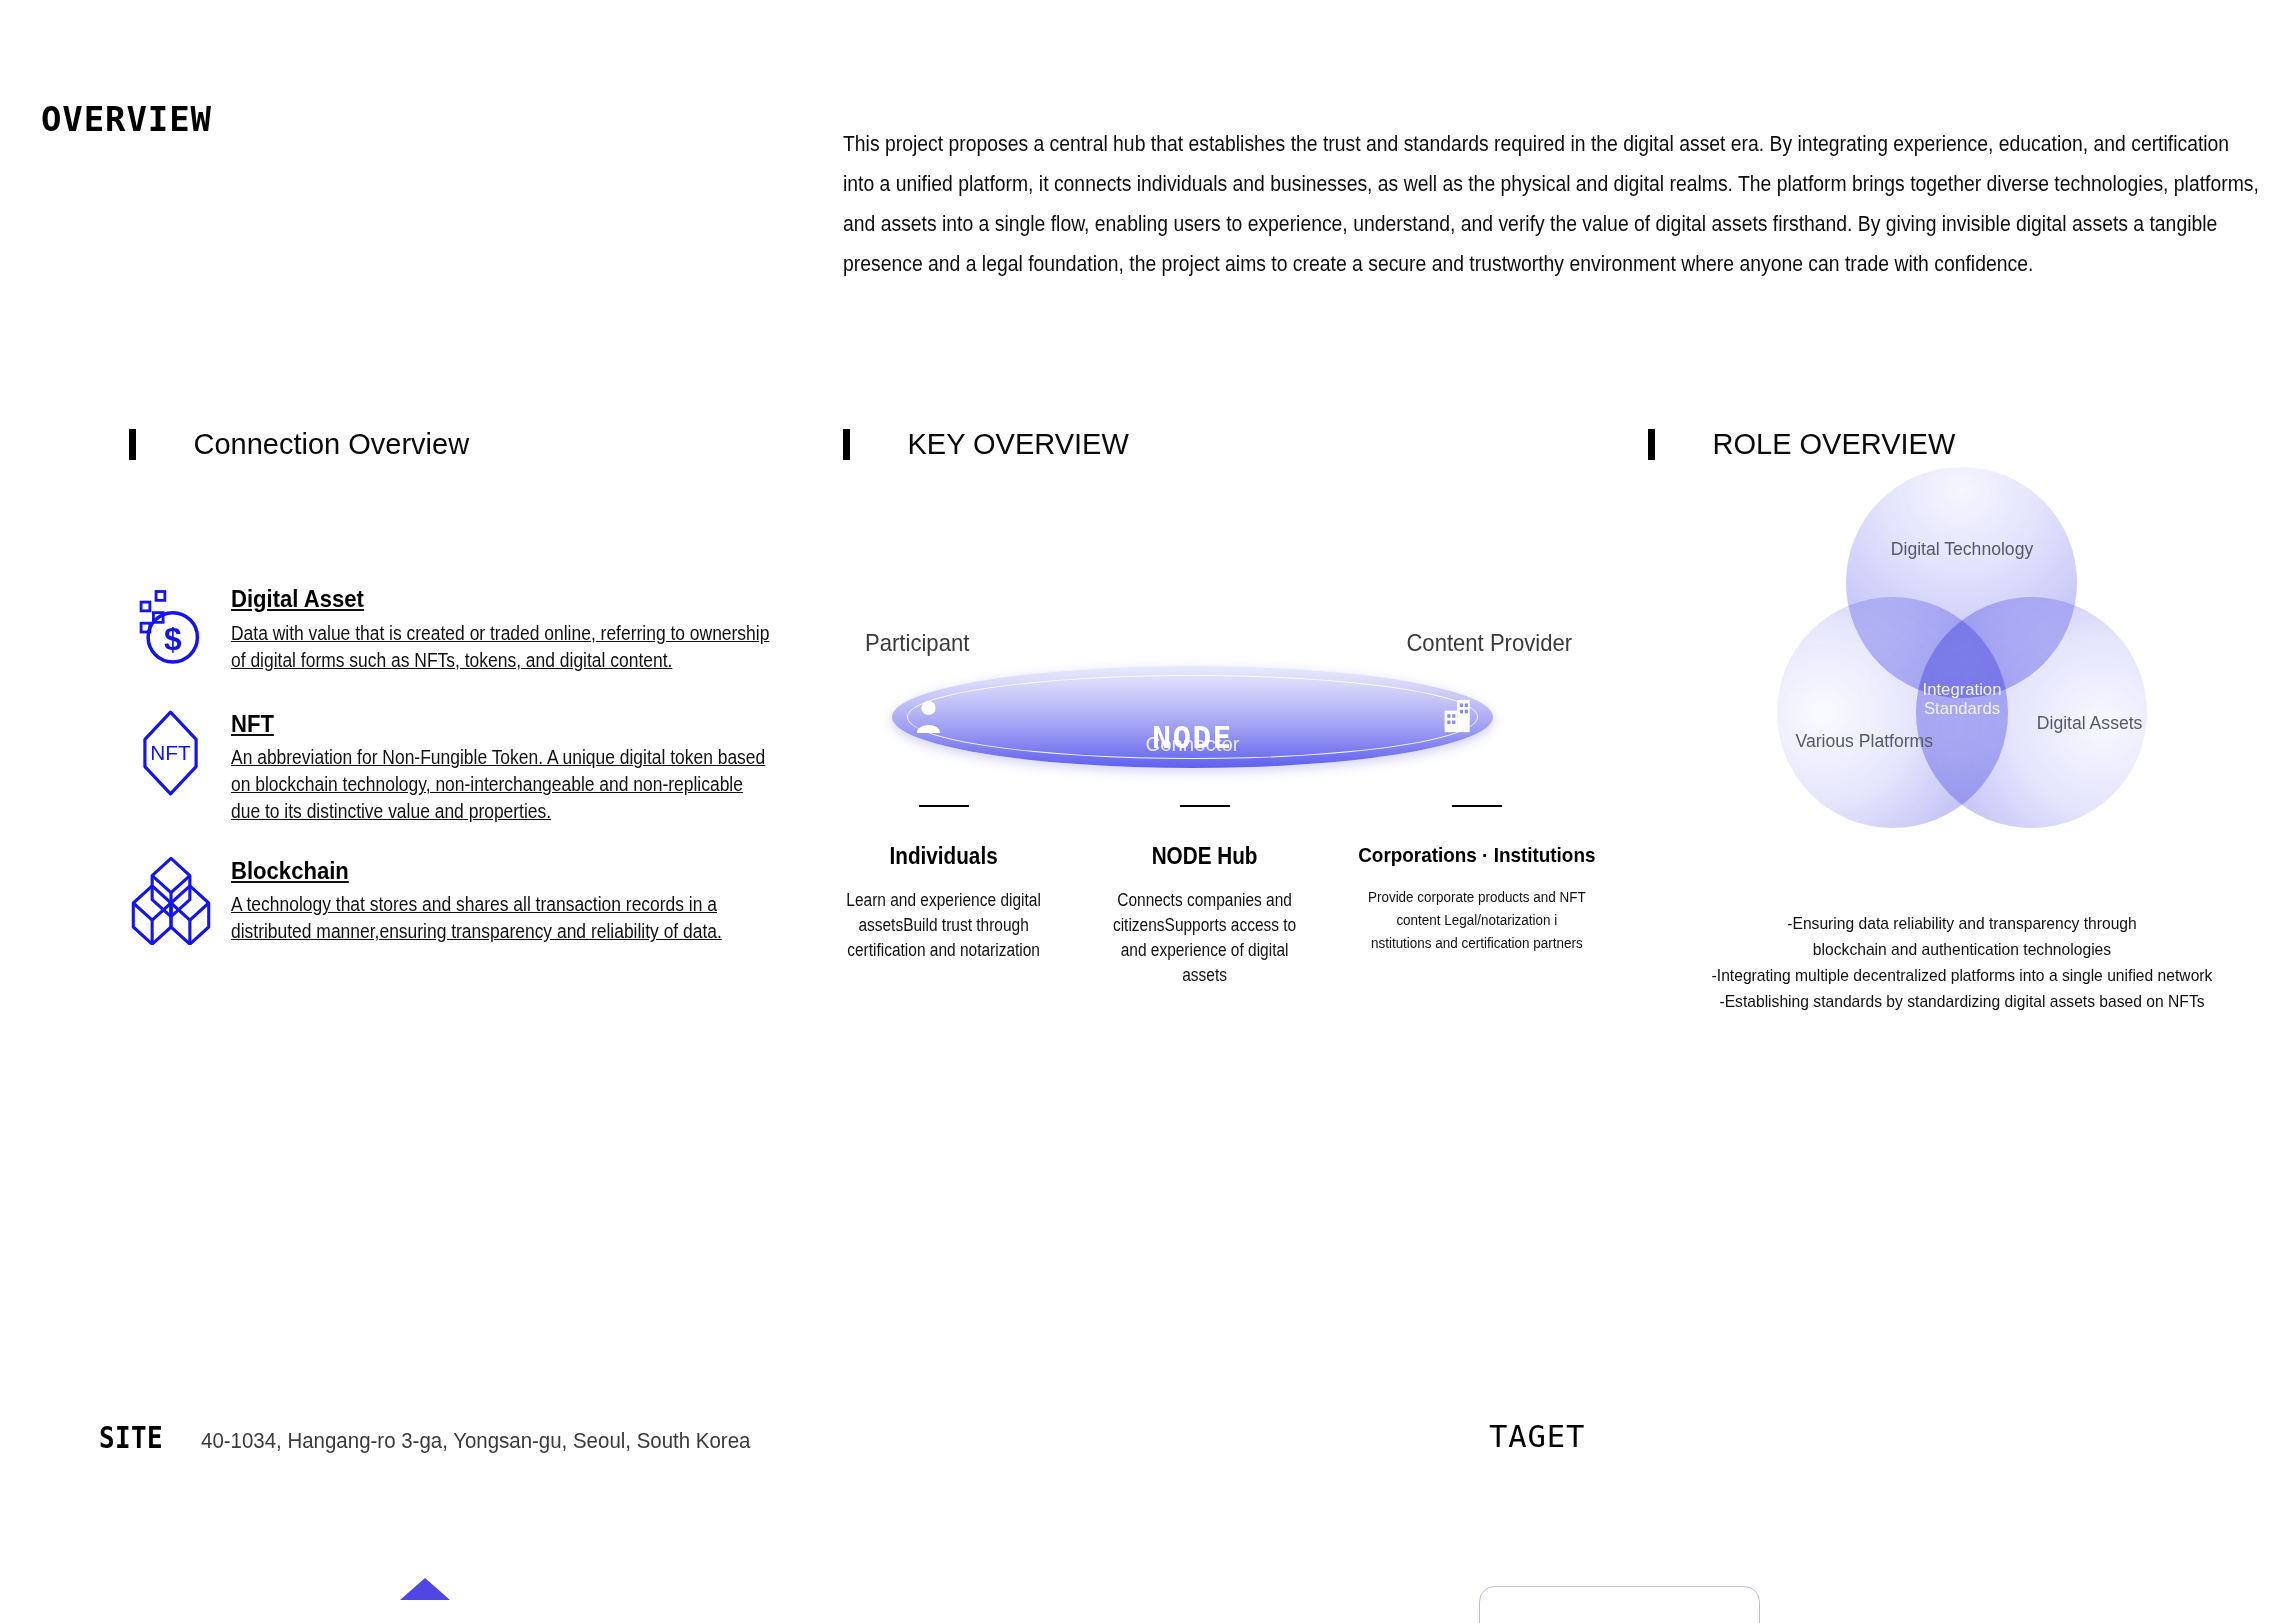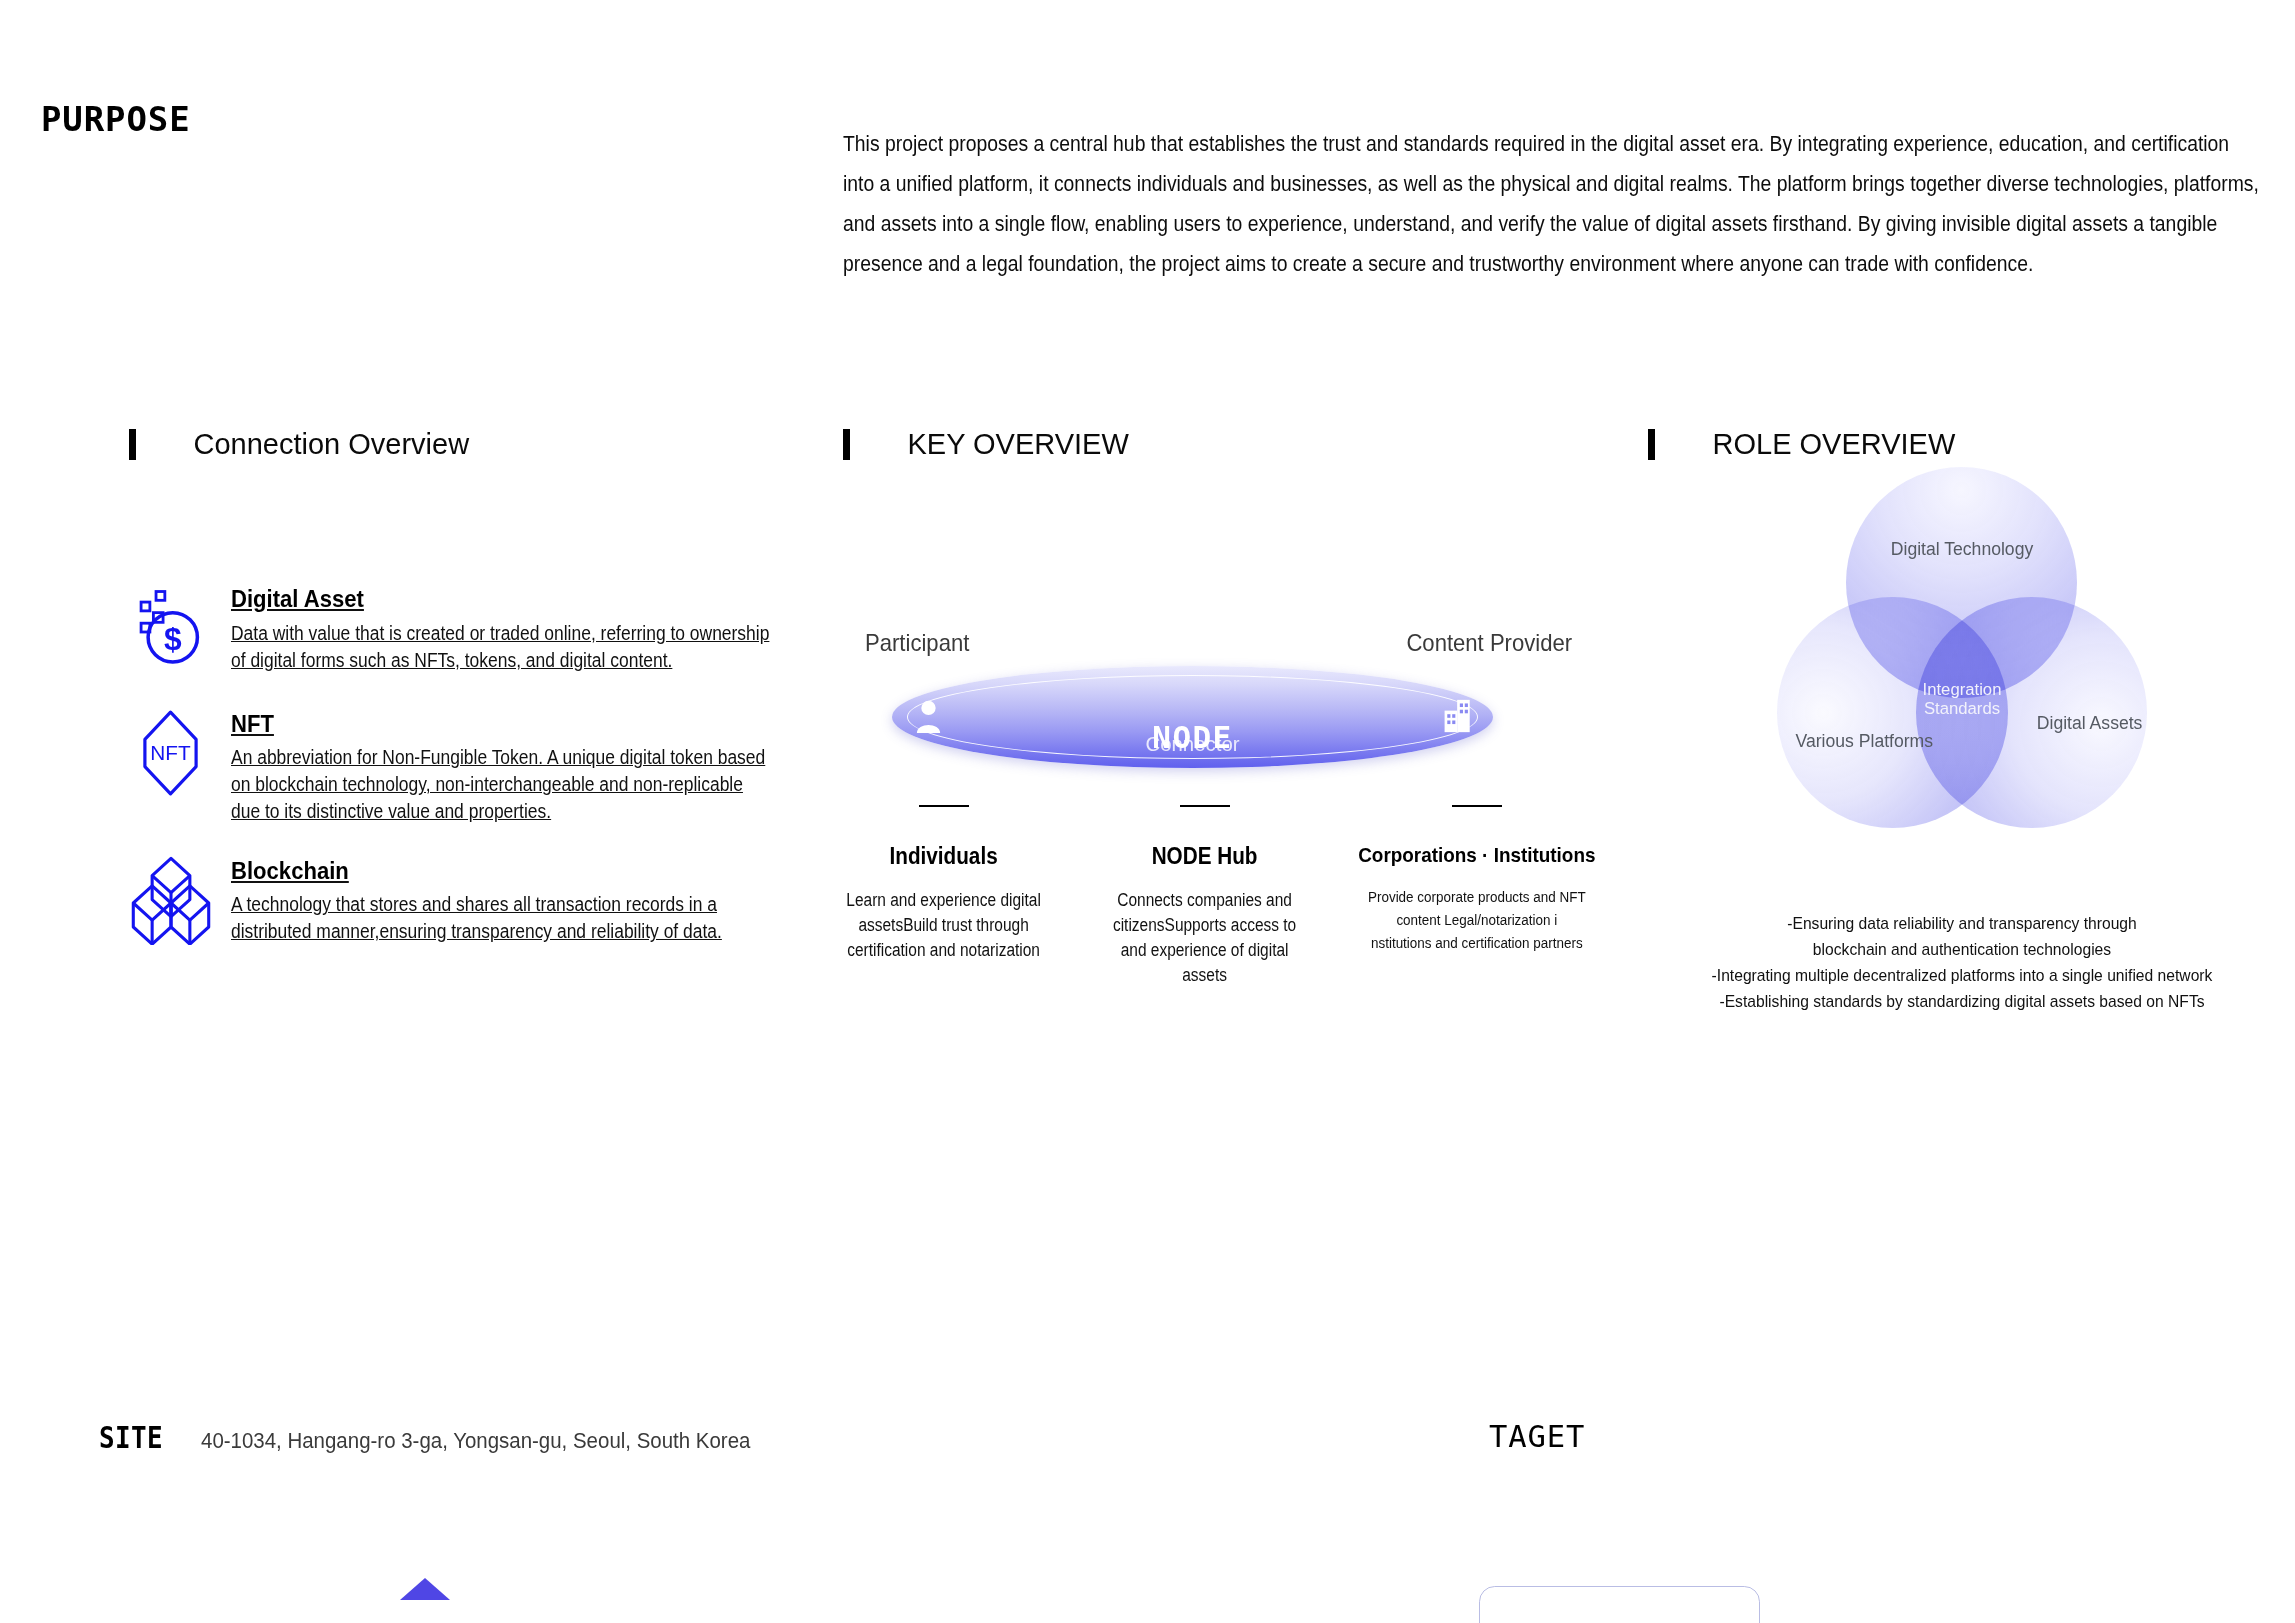--- a/index.html
+++ b/index.html
@@ -250,21 +250,21 @@
     border: 1.4px solid #b9bde4;
     border-radius: 15.7px;
     background: #fff;
   }
 </style>
 </head>
 <body>
 
 <div class="page">
 
-  <div class="purpose-title">PURPOSE</div>
+  <div class="purpose-title">OVERVIEW</div>
 
   <div class="intro-paragraph">This project proposes a central hub that establishes the trust and standards required in the digital asset era. By integrating experience, education, and certification into a unified platform, it connects individuals and businesses, as well as the physical and digital realms. The platform brings together diverse technologies, platforms, and assets into a single flow, enabling users to experience, understand, and verify the value of digital assets firsthand. By giving invisible digital assets a tangible presence and a legal foundation, the project aims to create a secure and trustworthy environment where anyone can trade with confidence.</div>
 
   <div class="sec-head" id="head-connection">
     <div class="sec-bar"></div>
     <div class="sec-label">Connection Overview</div>
   </div>
 
   <div class="conn-list">
 

